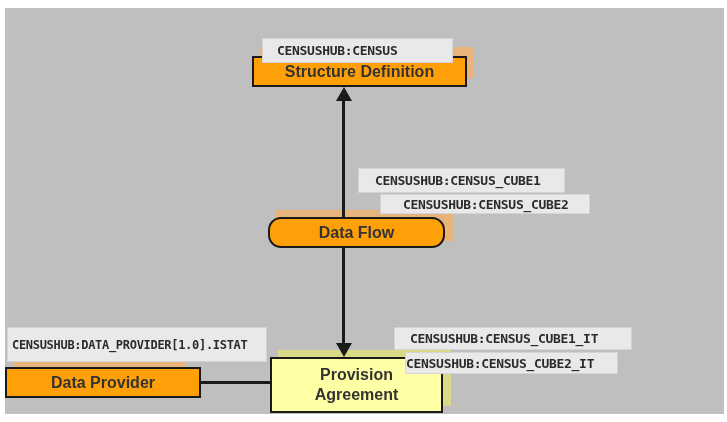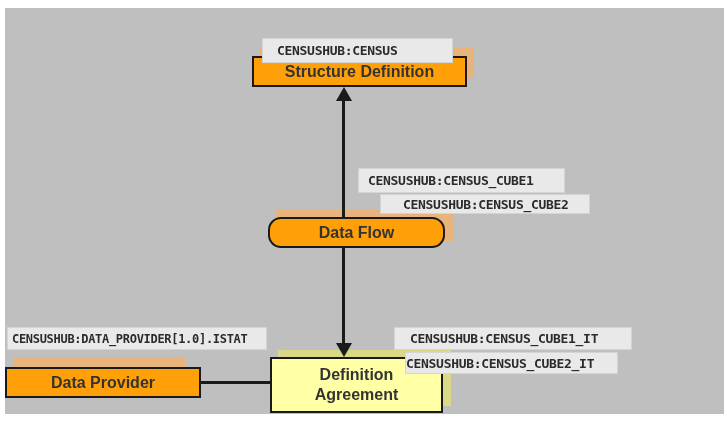--- a/index.html
+++ b/index.html
@@ -56,23 +56,23 @@
     display:flex;align-items:center;
     font-family:"DejaVu Sans Mono", monospace;
     font-weight:bold;
     font-size:13px;
     color:#2b2b2b;
     letter-spacing:-0.3px;
     white-space:nowrap;
     overflow:hidden;
   }
   #anno-census{left:262px;top:18px;width:191px;height:25px;padding-left:14px;margin-top:20px;}
-  #anno-cube1{left:358px;top:168px;width:207px;height:25px;padding-left:9px;}
+  #anno-cube1{left:358px;top:168px;width:207px;height:25px;padding-left:16px;}
   #anno-cube2{left:380px;top:194px;width:210px;height:20px;padding-left:22px;}
-  #anno-dp-istat{left:7px;top:327px;width:260px;height:23px;padding-left:4px;font-size:12px;}
+  #anno-dp-istat{left:7px;top:327px;width:260px;height:35px;padding-left:4px;font-size:12px;}
   #anno-cube1-it{left:360px;top:327px;width:238px;height:23px;padding-left:15px;margin-left:34px;}
   #anno-cube2-it{left:405px;top:352px;width:213px;height:22px;}
 </style>
 </head>
 <body>
 
 <div class="stage">
   <div class="canvas"></div>
 
   <div class="shadow tan" id="sh-structure-definition"></div>
@@ -89,21 +89,21 @@
   <div class="aline" id="line-left"></div>
   <div class="ahead" id="head-left"></div>
 
   <div class="node orange" id="node-structure-definition">
     <span class="ln">Structure Definition</span>
   </div>
   <div class="node orange" id="node-data-flow">
     <span class="ln">Data Flow</span>
   </div>
   <div class="node yellow" id="node-provision-agreement">
-    <span class="ln">Definition</span>
+    <span class="ln">Provision</span>
     <span class="ln">Agreement</span>
   </div>
   <div class="node orange" id="node-data-provider">
     <span class="ln">Data Provider</span>
   </div>
 
   <div class="anno" id="anno-census">CENSUSHUB:CENSUS</div>
   <div class="anno" id="anno-cube1">CENSUSHUB:CENSUS_CUBE1</div>
   <div class="anno" id="anno-cube2">CENSUSHUB:CENSUS_CUBE2</div>
   <div class="anno" id="anno-dp-istat">CENSUSHUB:DATA_PROVIDER[1.0].ISTAT</div>

